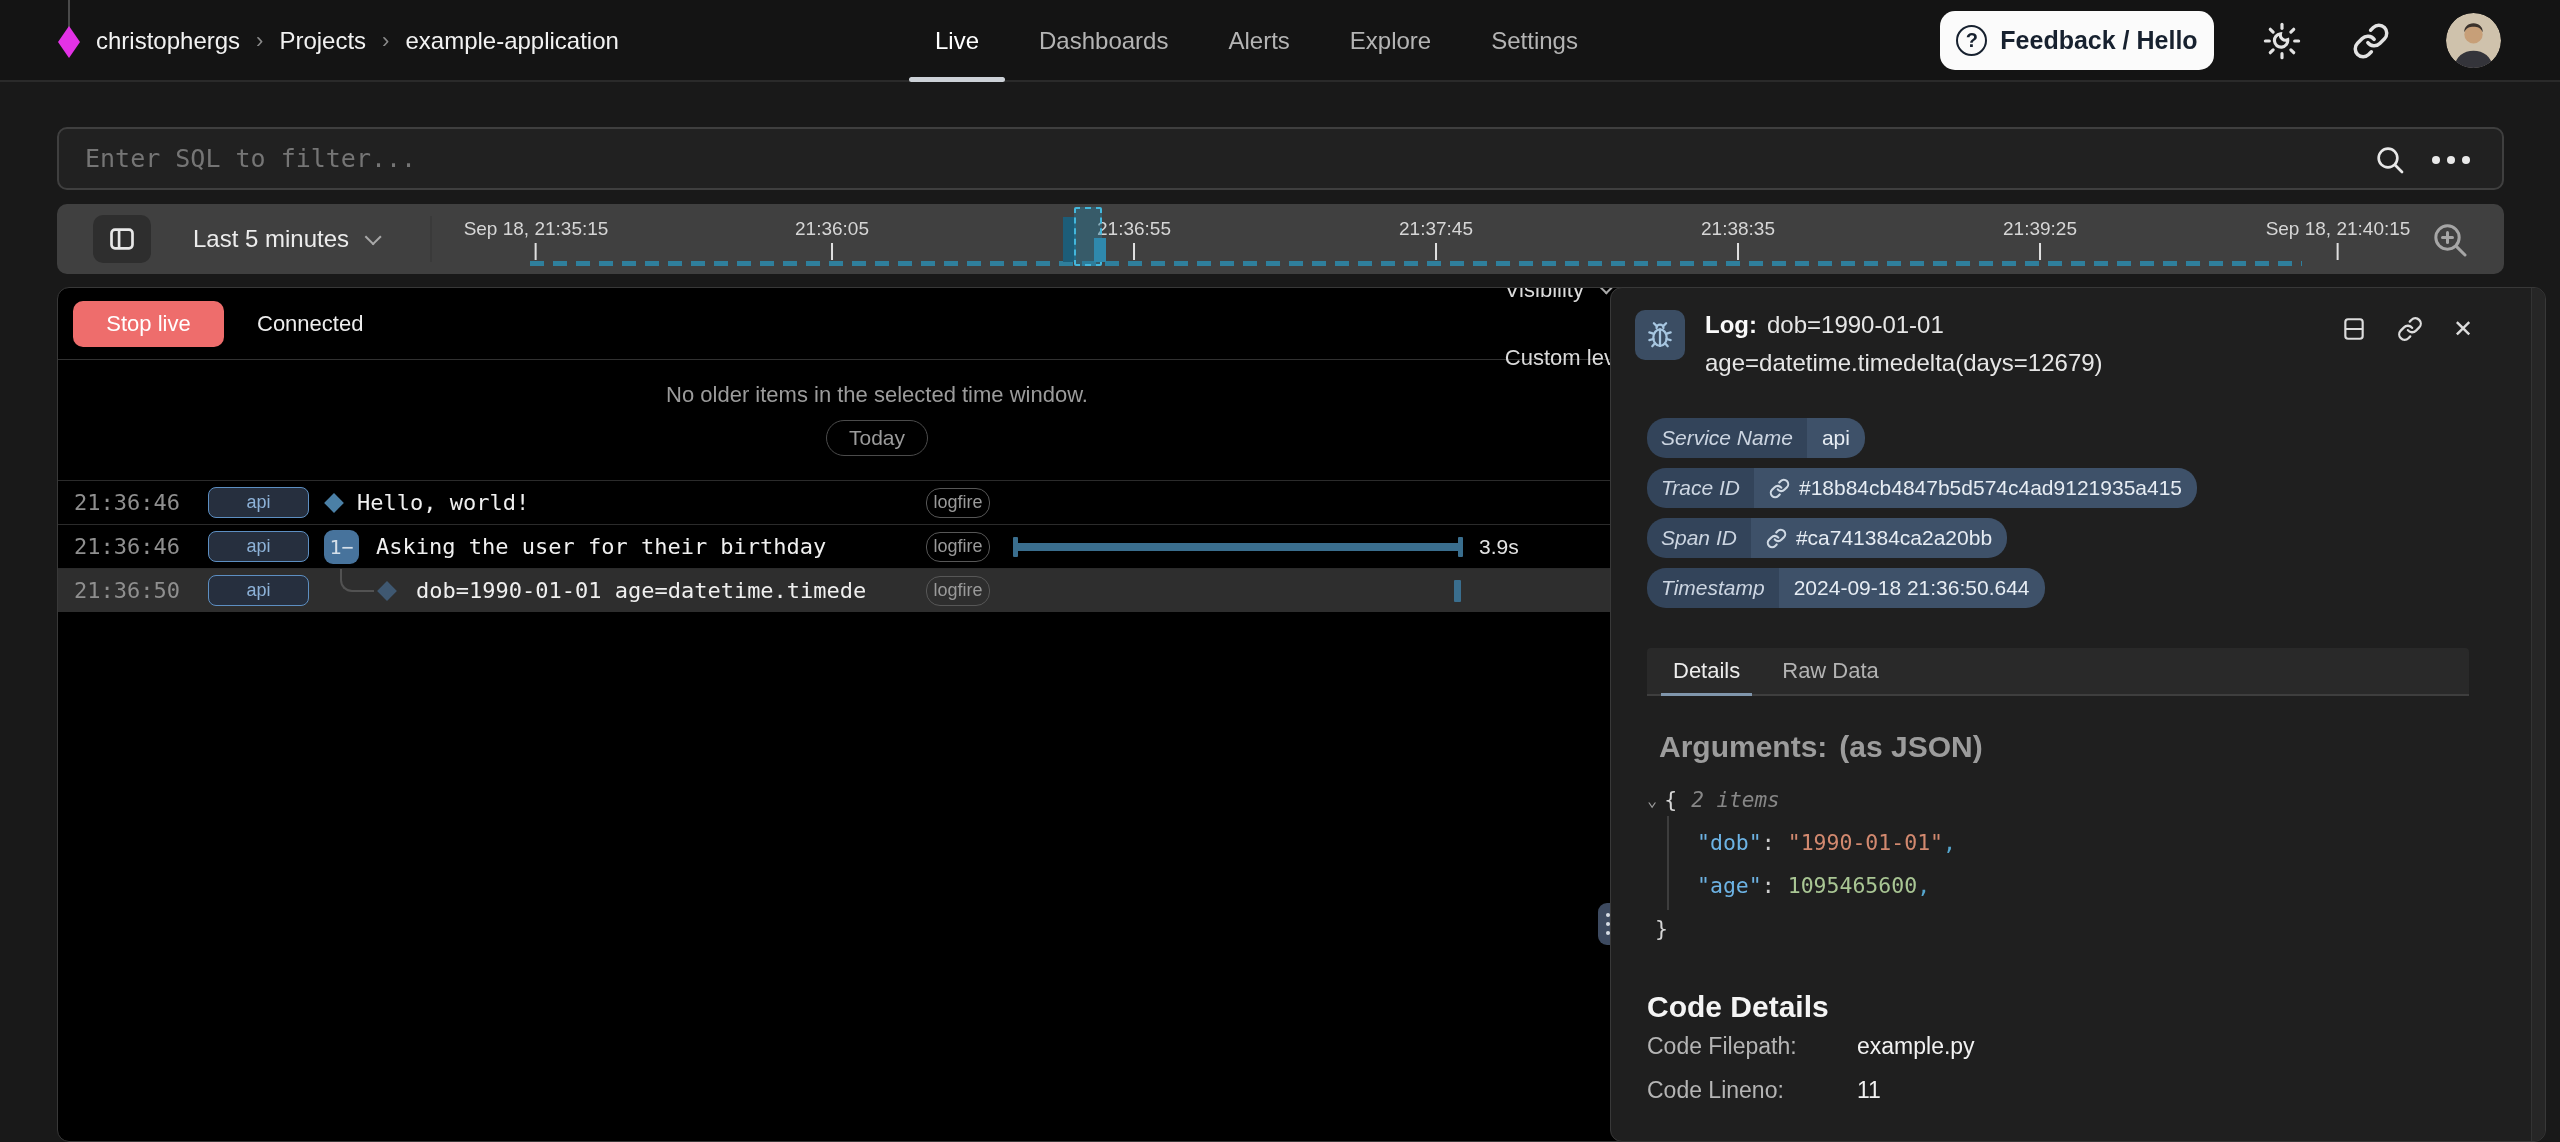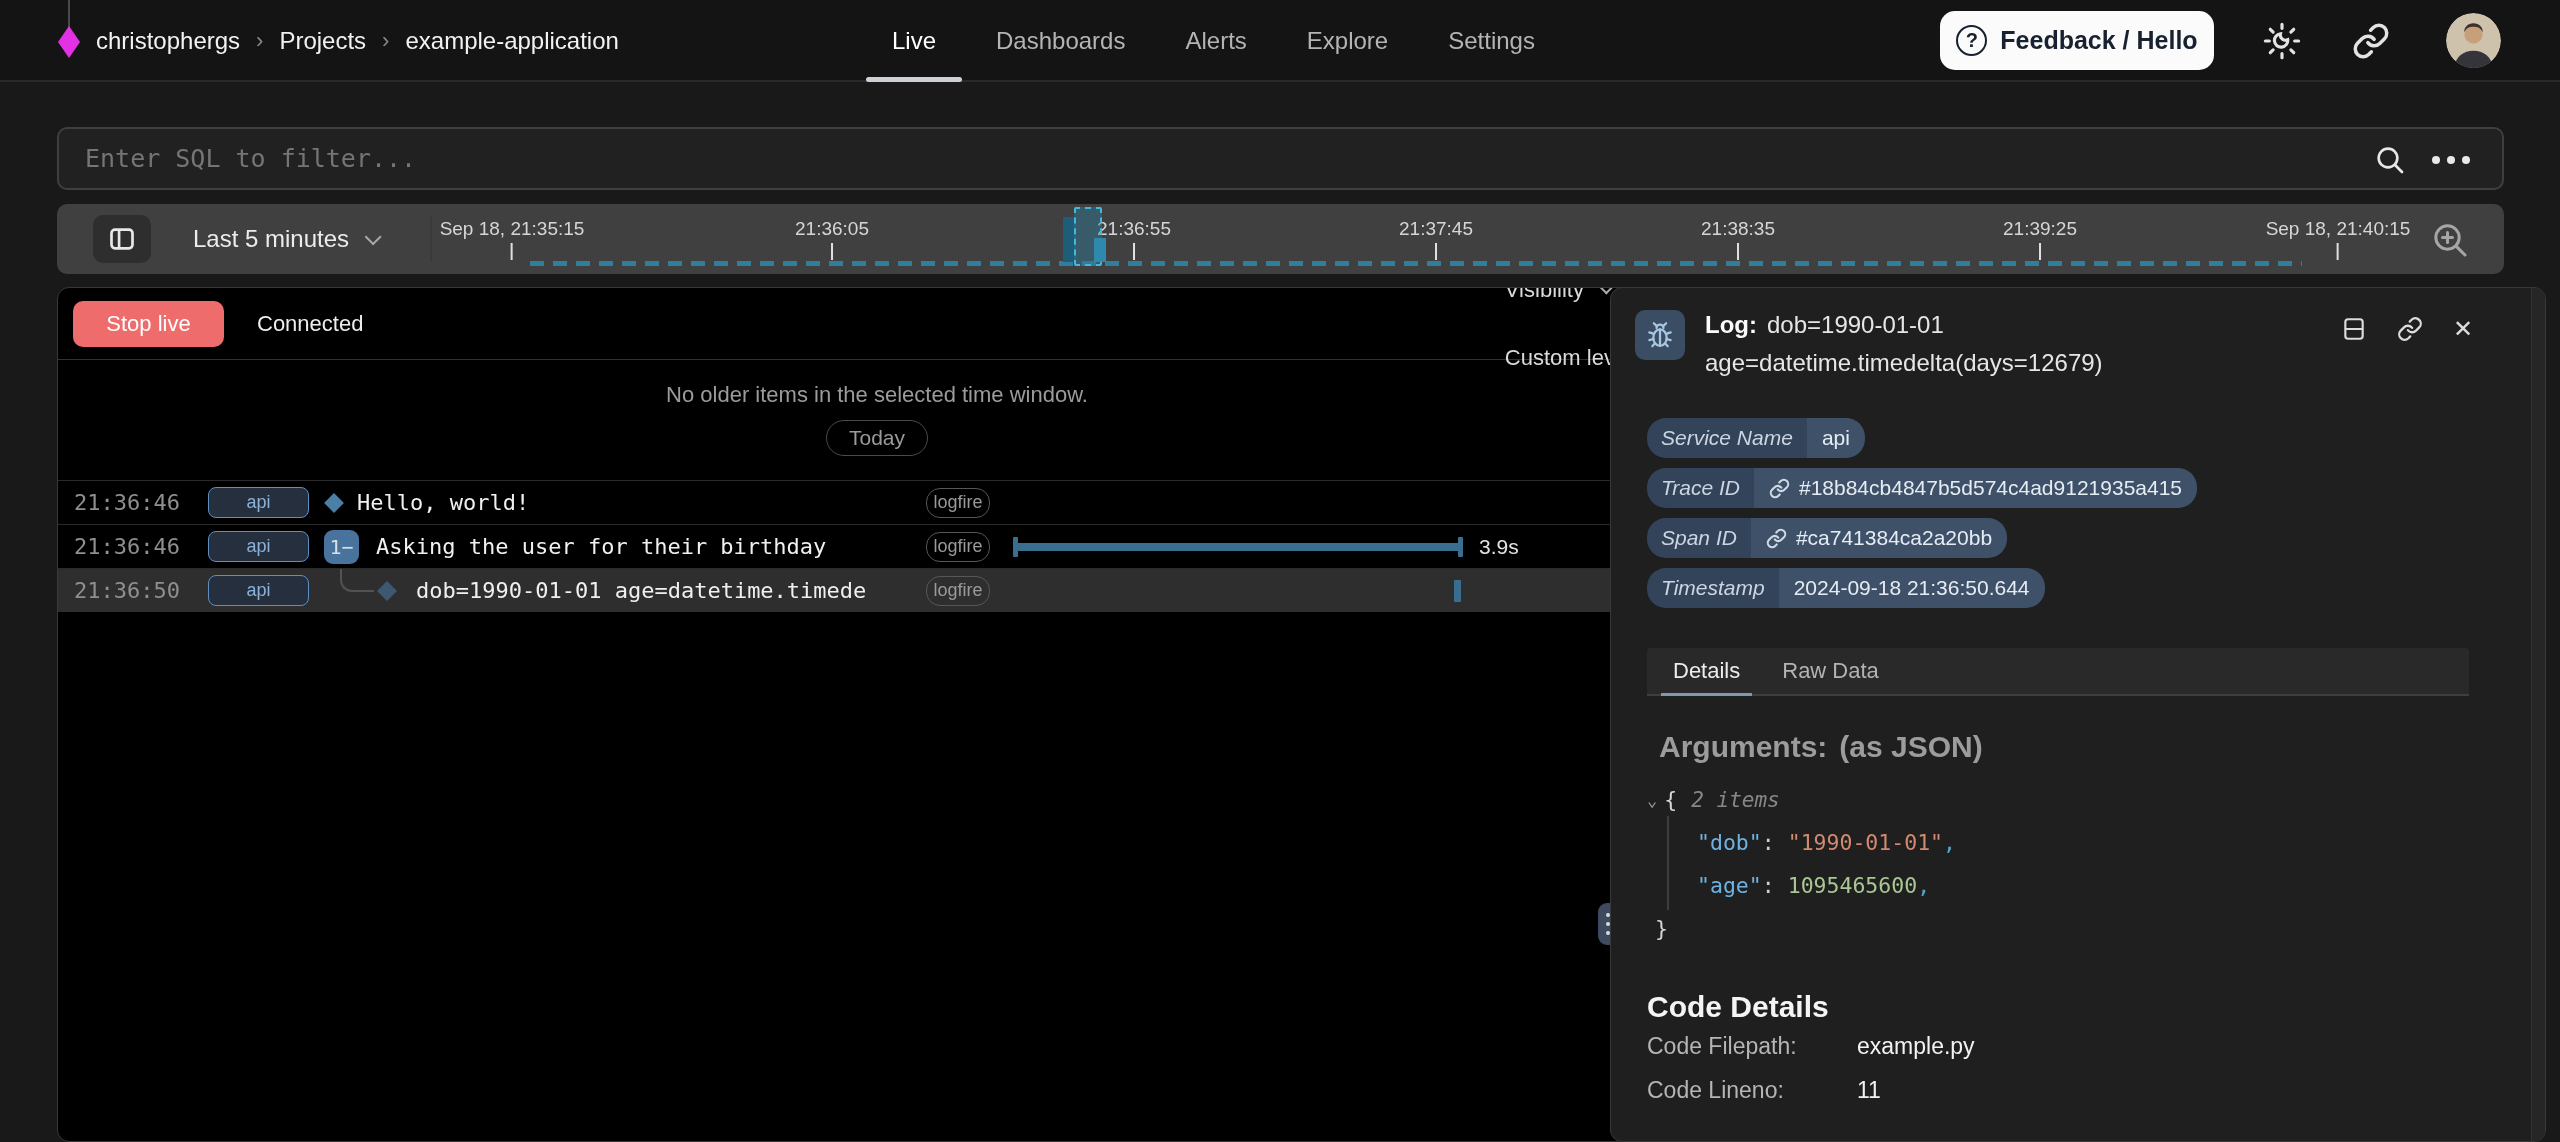--- a/index.html
+++ b/index.html
@@ -10,21 +10,21 @@
   
   #topbar { position:absolute; left:0; top:0; width:2560px; height:82px;
             background:#141414; border-bottom:2px solid #2a2a2a; }
   .brand { position:absolute; left:58px; top:26px; width:22px; height:32px; }
   .brand .needle { position:absolute; left:10px; top:-26px; width:2px; height:28px; background:#4a4a4a; }
   .brand .gem { position:absolute; left:0; top:0; width:22px; height:32px; background:#e332e6;
                 clip-path:polygon(50% 0,100% 50%,50% 100%,0 50%); }
   .crumbs { position:absolute; left:96px; top:0; height:82px; display:flex; align-items:center; gap:16px;
             font-size:24px; color:#f2f2f2; font-weight:500; }
   .crumb-sep { color:#8a8a8a; font-size:22px; font-weight:400; }
-  .navtabs { position:absolute; left:862px; top:0; height:82px; display:flex; }
+  .navtabs { position:absolute; left:905px; top:0; height:82px; display:flex; }
   .navtab { position:relative; height:100%; display:flex; align-items:center; padding:0 30px;
             font-size:24px; color:#b4b4b4; cursor:pointer; }
   .navtab.active { color:#ffffff; }
   .navtab.active::after { content:""; position:absolute; left:4px; right:4px; bottom:0; height:5px;
                           background:#ccd1d7; border-radius:3px; }
   .feedback-btn { position:absolute; left:1940px; top:11px; width:274px; height:59px; background:#fbfbfb;
                   border-radius:15px; display:flex; align-items:center; justify-content:center; gap:13px;
                   font-size:25px; font-weight:600; color:#17212f; cursor:pointer; }
   .q-circle { width:31px; height:31px; border:2.5px solid #17212f; border-radius:50%;
               display:flex; align-items:center; justify-content:center; font-size:20px; font-weight:700; }
@@ -242,21 +242,21 @@
       <rect x="3" y="4" width="18" height="16" rx="3"></rect>
         <line x1="9.5" y1="4" x2="9.5" y2="20"></line>
     </svg>
   </div>
   <div class="tl-range">
     <span>Last 5 minutes</span>
     <i class="chev"></i>
   </div>
   <i class="tl-divider"></i>
 
-  <div class="tick" style="left:455px">
+  <div class="tick" style="left:479px">
     <div class="lbl">Sep 18, 21:35:15</div>
       <div class="mark"></div>
     </div>
   <div class="tick" style="left:775px">
     <div class="lbl">21:36:05</div>
       <div class="mark"></div>
     </div>
   <div class="tick" style="left:1077px">
     <div class="lbl">21:36:55</div>
       <div class="mark"></div>

